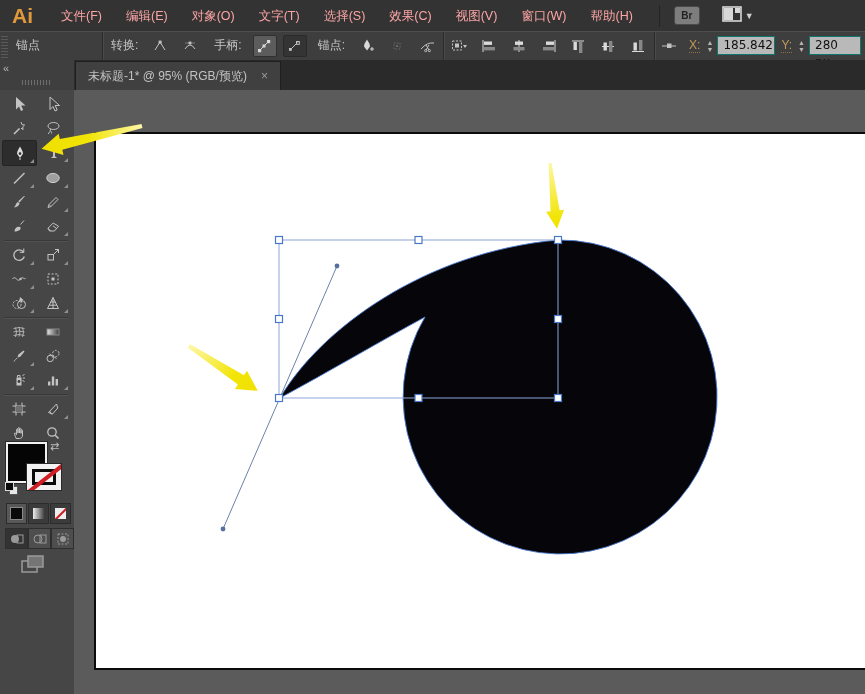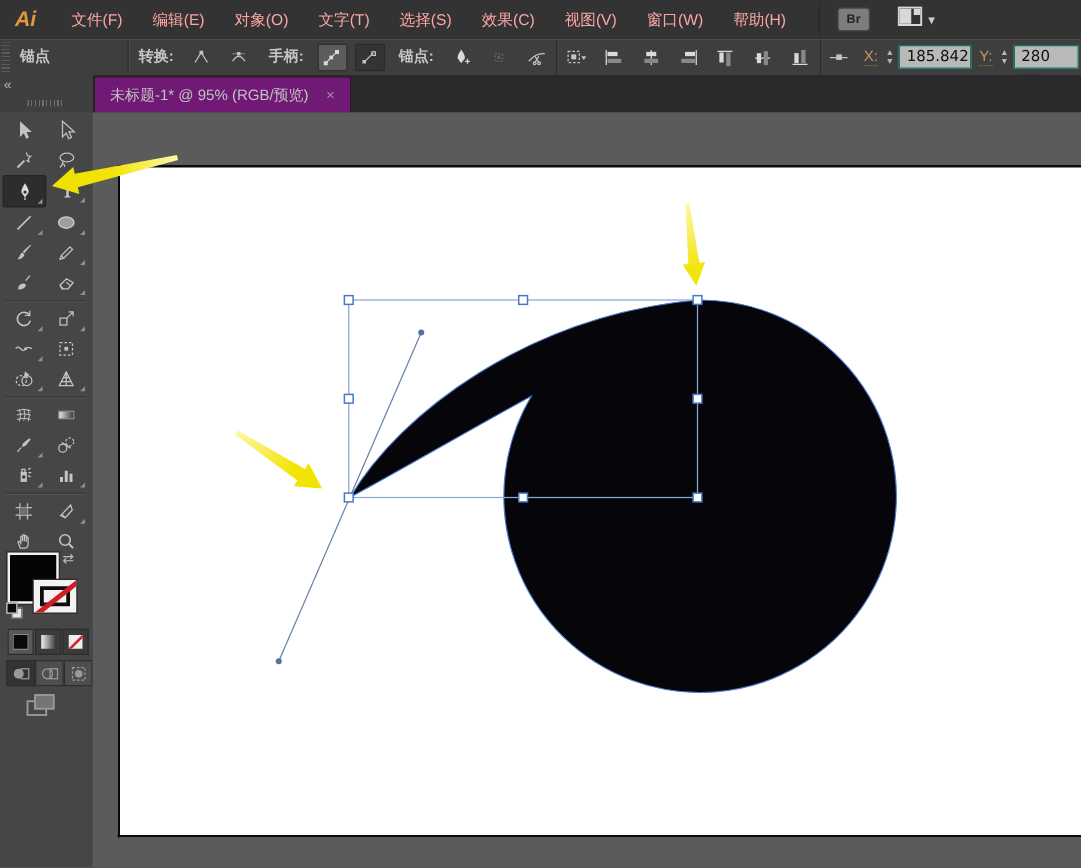--- a/index.html
+++ b/index.html
@@ -2,36 +2,36 @@
 <html><head>
 <meta charset="utf-8">
 <style>
   html,body{margin:0;padding:0;background:#1d1d1d;}
   #app{position:relative;width:865px;height:694px;overflow:hidden;
        font-family:"Liberation Sans","DejaVu Sans",sans-serif;
        background:#5b5b5b; user-select:none;}
   
   .menu-bar{position:absolute;left:0;top:0;width:865px;height:31px;background:#333333;
             border-bottom:1px solid #1c1c1c;display:flex;align-items:center;}
-  .ai-logo{margin-left:12px;font-weight:bold;font-size:17px;color:#e09a3c;letter-spacing:0px;font-style:italic;}
+  .ai-logo{margin-left:12px;font-weight:bold;font-size:21px;color:#e09a3c;letter-spacing:0px;}
   .menu-items{display:flex;margin-left:16px;}
   .menu-item{color:#fca5a5;font-size:12.5px;padding:0 12px;line-height:30px;cursor:default;}
   .menu-divider{width:1px;height:22px;background:#242424;margin-left:14px;}
   .br-btn{margin-left:14px;width:24px;height:17px;background:#7d7d7d;border:1px solid #4a4a4a;
           border-radius:3px;color:#222;font-size:10px;font-weight:bold;display:flex;
           align-items:center;justify-content:center;}
   .ws-btn{margin-left:22px;display:flex;align-items:center;}
   .ws-caret{color:#cfcfcf;font-size:9px;margin-left:3px;}
   
   .control-bar{position:absolute;left:0;top:31px;width:865px;height:29px;background:#3e3e3e;
                border-bottom:1px solid #272727;box-shadow:inset 0 1px 0 #4d4d4d;
                display:flex;align-items:center;font-size:12px;color:#c6c6c6;}
   .cb-grip{width:7px;height:24px;margin-left:1px;
            background:repeating-linear-gradient(0deg,#5a5a5a 0 1px,transparent 1px 3px);}
-  .cb-label{margin:11px 8px;font-weight:bold;}
+  .cb-label{margin:11px 8px;}
   .cb-title{margin-left:8px;width:78px;}
   .vdiv{width:1px;height:28px;background:#2b2b2b;box-shadow:1px 0 0 #4a4a4a;}
   .cicon{width:22px;height:20px;display:flex;align-items:center;justify-content:center;margin:0 3px;}
   .cicon svg{display:block;}
   .cbtn{border:1px solid transparent;border-radius:2px;}
   .cbtn.lit{background:#5c5c5c;border-color:#303030;}
   .cbtn.dark{background:#343434;border-color:#2a2a2a;}
   .disabled{opacity:.32;}
   .xy-label{color:#c39a5b;border-bottom:1px dotted #8a713f;margin:0 2px 0 6px;}
   .spinner{width:11px;height:18px;display:flex;flex-direction:column;align-items:center;
@@ -40,21 +40,21 @@
   .field{height:17px;background:#b9b9b9;border:1px solid #0f766e;color:#111;
          font-size:12px;line-height:17px;padding:0 5px;font-family:"DejaVu Sans",sans-serif;}
   .field.x{width:46px;} .field.y{width:40px;}
   
   .tab-bar{position:absolute;left:0;top:60px;width:865px;height:30px;background:#2a2a2a;}
   .panel-header{position:absolute;left:0;top:0;width:74px;height:30px;background:#3f3f3f;
                 border-right:1px solid #2c2c2c;}
   .collapse-btn{position:absolute;left:3px;top:3px;color:#b8b8b8;font-size:11px;line-height:11px;}
   .panel-grip{position:absolute;left:22px;top:20px;width:28px;height:5px;
       background:repeating-linear-gradient(90deg,#6e6e6e 0 1px,transparent 1px 3px);}
-  .doc-tab{position:absolute;left:75px;top:1px;height:28px;background:#701a75;
+  .doc-tab{position:absolute;left:75px;top:1px;height:28px;background:#404040;
            border:1px solid #1f1f1f;border-bottom:none;display:flex;align-items:center;
            padding:0 12px;color:#c2c2c2;font-size:12px;}
   .tab-close{margin-left:14px;color:#9a9a9a;font-size:12px;}
   
   .tools-panel{position:absolute;left:0;top:90px;width:74px;height:604px;background:#464646;
                border-right:2px solid #2f2f2f;}
   .tool-grid{position:absolute;left:2px;top:2px;width:68px;}
   .tool-row{display:flex;}
   .tool-cell{position:relative;width:34px;height:24px;display:flex;align-items:center;
              justify-content:center;}

